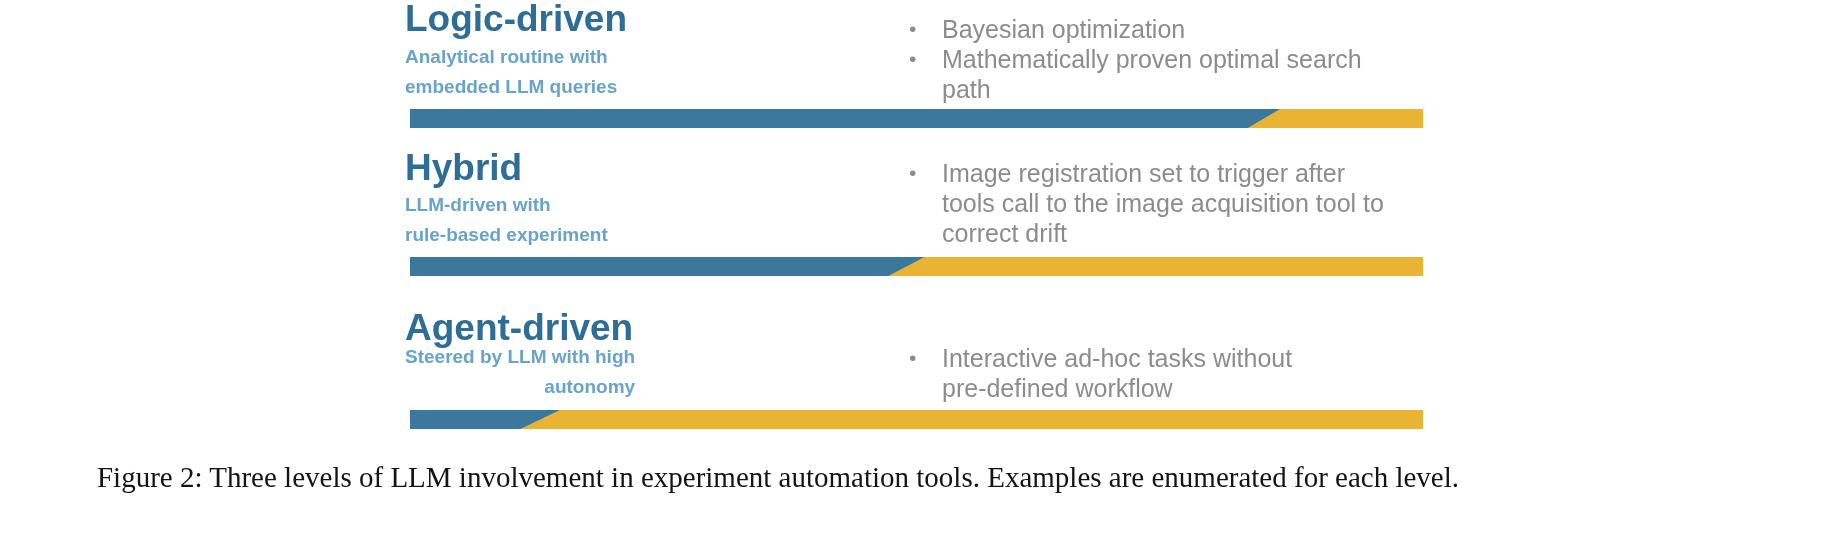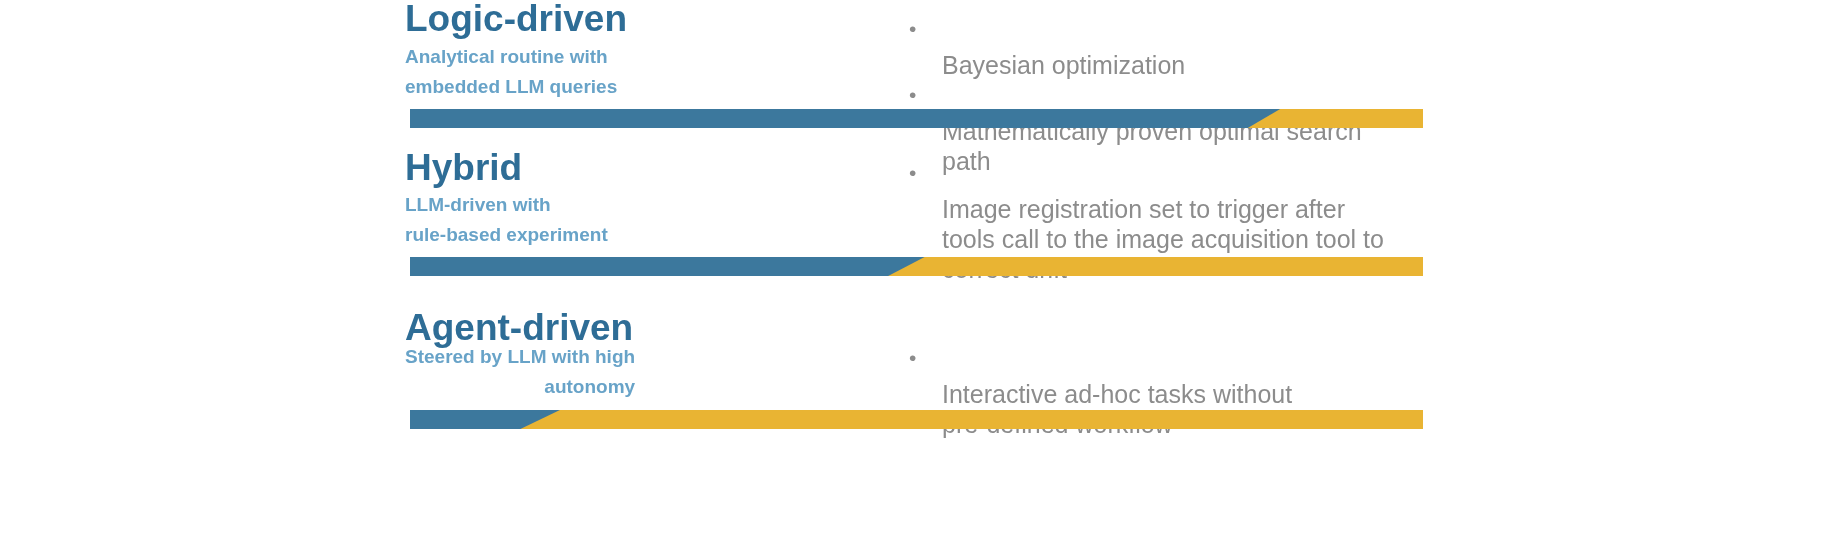--- a/index.html
+++ b/index.html
@@ -48,21 +48,20 @@
   .bullet-dot {
     flex: 0 0 33px;
     font-size: 21px;
     line-height: 30px;
     text-align: left;
     padding-left: 4px;
     color: var(--bullet-gray, #8C8C8C);
   }
   .bullet-text {
     white-space: pre-line;
-    margin-top: 36px;
   }
   .bar {
     position: absolute;
     left: 410px;
     width: 1013px;
     height: 19px;
     background: var(--bar-yellow, #E9B433);
   }
   .bar-blue {
     position: absolute;
@@ -142,14 +141,15 @@
     <li class="bullet-item">
       <span class="bullet-dot">•</span>
       <span class="bullet-text">Interactive ad-hoc tasks without
 pre-defined workflow</span>
     </li>
   </ul>
   <div id="bar-2" class="bar">
     <div class="bar-blue" style="clip-path: polygon(0px 0px, 14.8% 0px, 10.9% 100%, 0px 100%);"></div>
   </div>
 
+  <div class="caption">Figure 2: Three levels of LLM involvement in experiment automation tools. Examples are enumerated for each level.</div>
 
 </div>
 
 </body></html>

